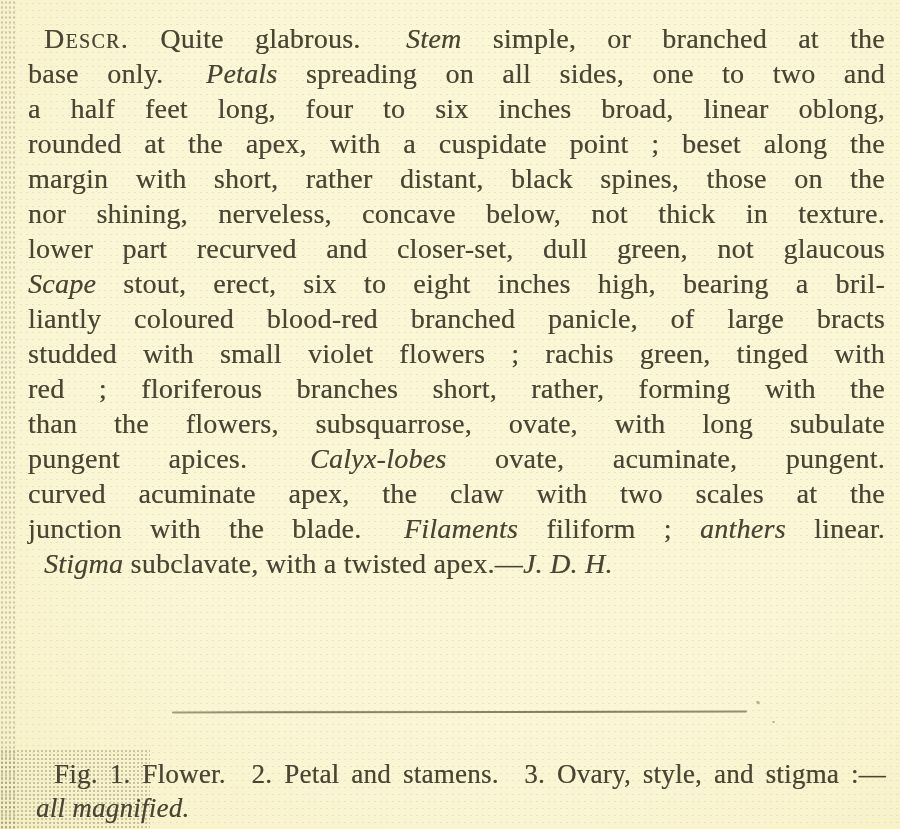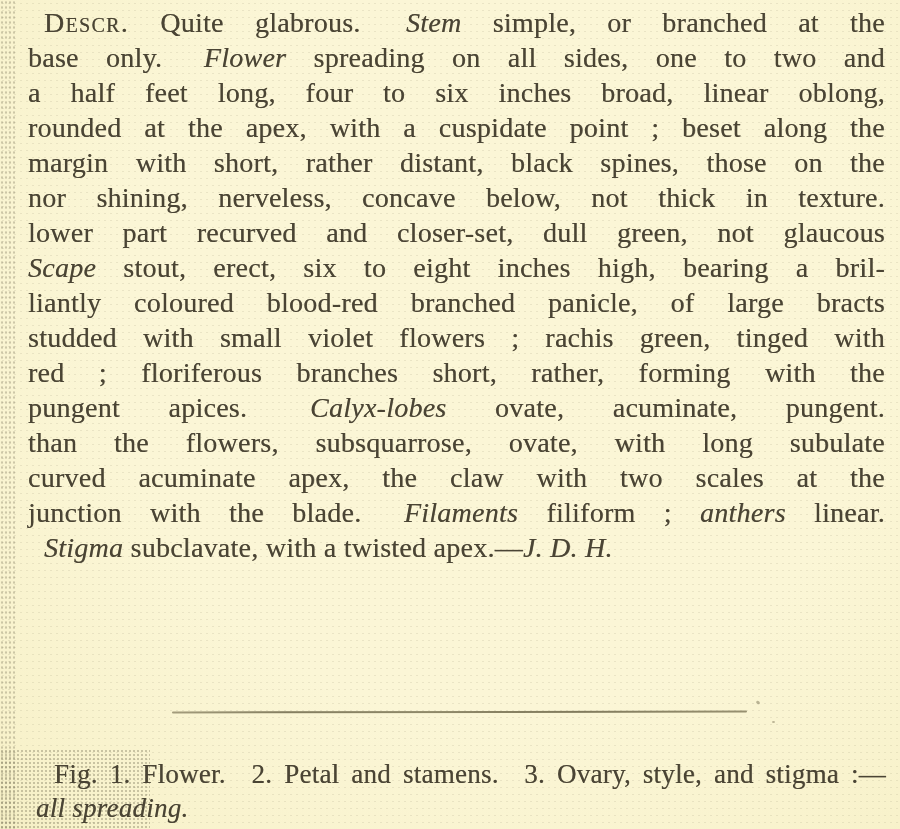--- a/index.html
+++ b/index.html
@@ -32,21 +32,21 @@
     background-size: 4px 4px;
     pointer-events: none;
   }
   .textblock {
     position: absolute;
     color: #4a4434;
     text-shadow: 0.3px 0.3px 0.55px rgba(74,68,52,0.6);
     letter-spacing: 0.25px;
   }
   .descr-block {
-    left: 28px; top: 5px; width: 857px;
+    left: 28px; top: 21px; width: 857px;
     font-size: 28px; line-height: 35px;
   }
   .caption-block {
     left: 20px; top: 757px; width: 866px;
     font-size: 27px; line-height: 34px;
   }
   .line { text-align: justify; text-align-last: justify; text-justify: inter-word; height: 1.25em; height: auto; }
   .line.nojust { text-align-last: left; margin-left: 16px; }
   .descr-block .line.indent { text-indent: 16px; }
   .caption-block .line.indent { text-indent: 34px; }
@@ -66,38 +66,38 @@
 </head>
 <body>
 
 <div class="page">
   <div class="noise"></div>
   <div class="noise-left"></div>
   <div class="noise-bl"></div>
 
   <div class="textblock descr-block">
       <div class="line indent"><span class="smallcaps">Descr.</span><span class="normal"> Quite glabrous.  </span><span class="italic">Stem</span><span class="normal"> simple, or branched at the</span></div>
-      <div class="line"><span class="normal">base only.  </span><span class="italic">Flower</span><span class="normal"> spreading on all sides, one to two and</span></div>
+      <div class="line"><span class="normal">base only.  </span><span class="italic">Petals</span><span class="normal"> spreading on all sides, one to two and</span></div>
       <div class="line"><span class="normal">a half feet long, four to six inches broad, linear oblong,</span></div>
       <div class="line"><span class="normal">rounded at the apex, with a cuspidate point ; beset along the</span></div>
       <div class="line"><span class="normal">margin with short, rather distant, black spines, those on the</span></div>
       <div class="line"><span class="normal">nor shining, nerveless, concave below, not thick in texture.</span></div>
       <div class="line"><span class="normal">lower part recurved and closer-set, dull green, not glaucous</span></div>
       <div class="line"><span class="italic">Scape</span><span class="normal"> stout, erect, six to eight inches high, bearing a bril-</span></div>
       <div class="line"><span class="normal">liantly coloured blood-red branched panicle, of large bracts</span></div>
       <div class="line"><span class="normal">studded with small violet flowers ; rachis green, tinged with</span></div>
       <div class="line"><span class="normal">red ; floriferous branches short, rather, forming with the</span></div>
+      <div class="line"><span class="normal">than the flowers, subsquarrose, ovate, with long subulate</span></div>
       <div class="line"><span class="normal">pungent apices.  </span><span class="italic">Calyx-lobes</span><span class="normal"> ovate, acuminate, pungent.</span></div>
-      <div class="line"><span class="normal">than the flowers, subsquarrose, ovate, with long subulate</span></div>
       <div class="line"><span class="normal">curved acuminate apex, the claw with two scales at the</span></div>
       <div class="line"><span class="normal">junction with the blade.  </span><span class="italic">Filaments</span><span class="normal"> filiform ; </span><span class="italic">anthers</span><span class="normal"> linear.</span></div>
       <div class="line nojust"><span class="italic">Stigma</span><span class="normal"> subclavate, with a twisted apex.—</span><span class="italic">J. D. H.</span></div>
     </div>
 
   <div class="divider"></div>
   <div class="speck speck-1"></div>
   <div class="speck speck-2"></div>
 
   <div class="textblock caption-block">
       <div class="line indent"><span class="normal">Fig. 1. Flower.  2. Petal and stamens.  3. Ovary, style, and stigma :—</span></div>
-      <div class="line nojust"><span class="italic">all spreading.</span></div>
+      <div class="line nojust"><span class="italic">all magnified.</span></div>
     </div>
 </div>
 
 </body></html>

